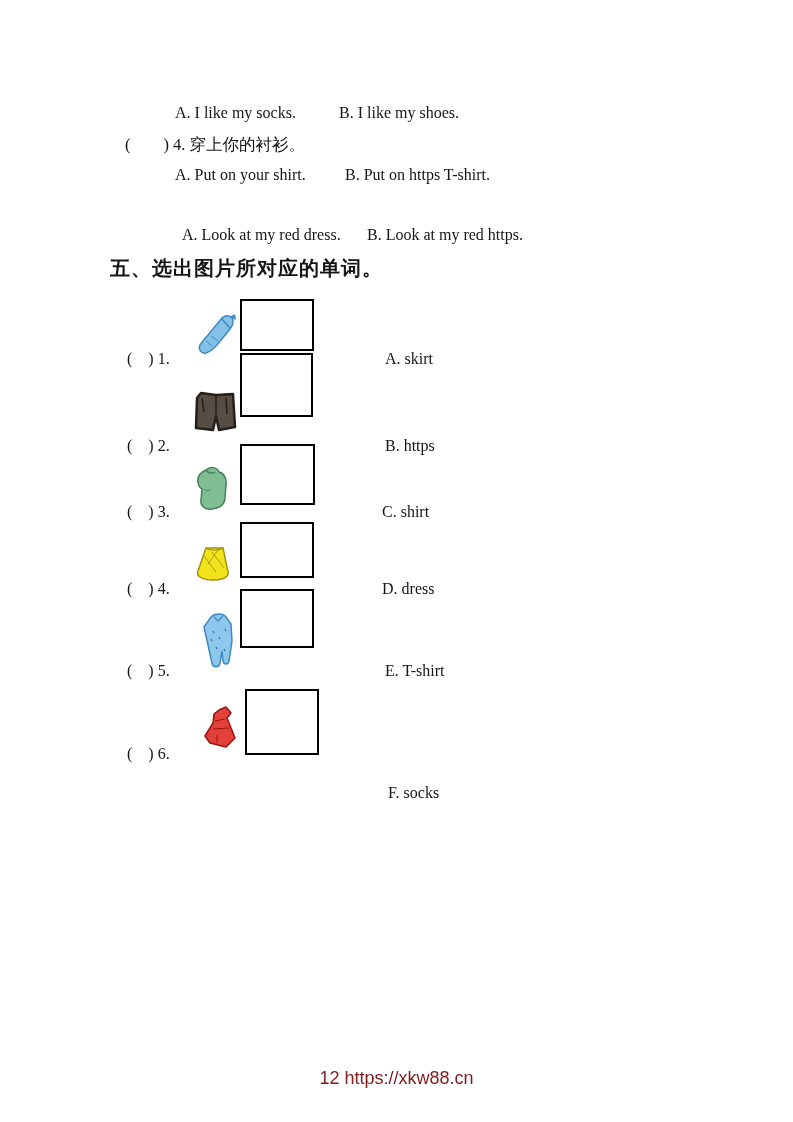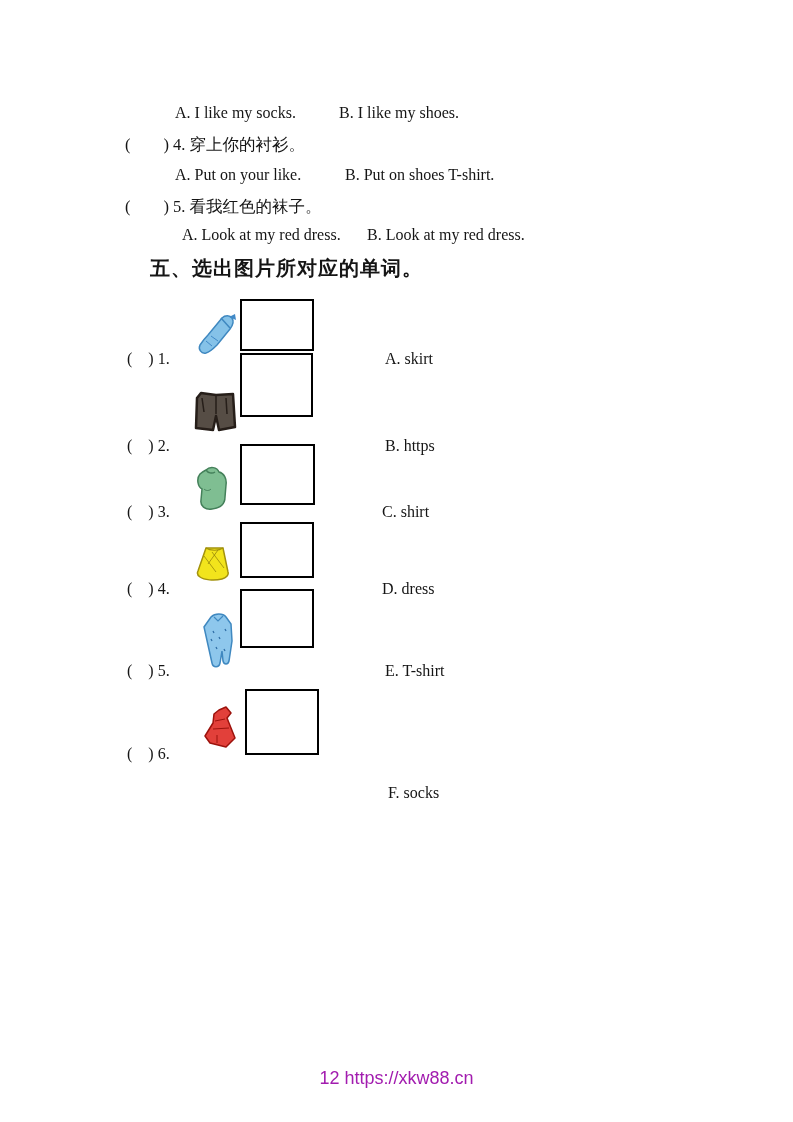--- a/index.html
+++ b/index.html
@@ -13,56 +13,54 @@
     overflow: hidden;
     border-radius: 11px;
   }
   .abs { position: absolute; white-space: pre; }
   .opt { font-size: 16px; }
   .qline { font-size: 16.5px; }
   .section-title {
     font-size: 20px;
     font-weight: bold;
     letter-spacing: 1px;
-    margin-left: 40px;
   }
   .mnum, .mopt { font-size: 16px; }
   .mbox {
     position: absolute;
     border: 2px solid #000000;
     background: #ffffff;
     box-sizing: border-box;
   }
   .mimg { position: absolute; }
   .footer {
     position: absolute;
     top: 1068px;
     left: 0;
     width: 100%;
     text-align: center;
     font-family: "Liberation Sans", sans-serif;
     font-size: 18px;
-    color: #a21caf;
+    color: #7f1d1d;
   }
 </style>
 </head>
 <body>
 
 <div class="sheet">
 
   <span class="abs opt" style="left:175px; top:104px">A. I like my socks.</span>
   <span class="abs opt" style="left:339px; top:104px">B. I like my shoes.</span>
 
   <span class="abs qline" style="left:125px; top:134px">(        ) 4. 穿上你的衬衫。</span>
-  <span class="abs opt" style="left:175px; top:166px">A. Put on your like.</span>
-  <span class="abs opt" style="left:345px; top:166px">B. Put on shoes T-shirt.</span>
+  <span class="abs opt" style="left:175px; top:166px">A. Put on your shirt.</span>
+  <span class="abs opt" style="left:345px; top:166px">B. Put on https T-shirt.</span>
 
-  <span class="abs qline" style="left:125px; top:196px">(        ) 5. 看我红色的袜子。</span>
   <span class="abs opt" style="left:182px; top:226px">A. Look at my red dress.</span>
-  <span class="abs opt" style="left:367px; top:226px">B. Look at my red dress.</span>
+  <span class="abs opt" style="left:367px; top:226px">B. Look at my red https.</span>
 
   <span class="abs section-title" style="left:110px; top:255px">五、选出图片所对应的单词。</span>
 
   <span class="abs mnum" style="left:127px; top:350px">(    ) 1.</span>
   <svg class="mimg" style="left:196px; top:311px" width="44" height="45" viewBox="0 0 44 45">
     <path d="M4,34 C2,38 5,43 10,42 C14,41 17,38 21,34 L34,18 C37,14 38,10 36,7 C34,4 29,4 26,7 L12,24 C8,28 6,31 4,34 Z" stroke="#3f88c0" stroke-width="1.5" fill="#85c2e8"></path>
     <path d="M25,7 L34,17" stroke="#3f88c0" stroke-width="1.5" fill="none"></path>
     <path d="M33,6 L39,3 L40,9 Z" fill="#4189c7"></path>
     <path d="M10,30 L16,35 M15,25 L22,30" stroke="#4189c7" stroke-width="1" fill="none"></path>
   </svg>

